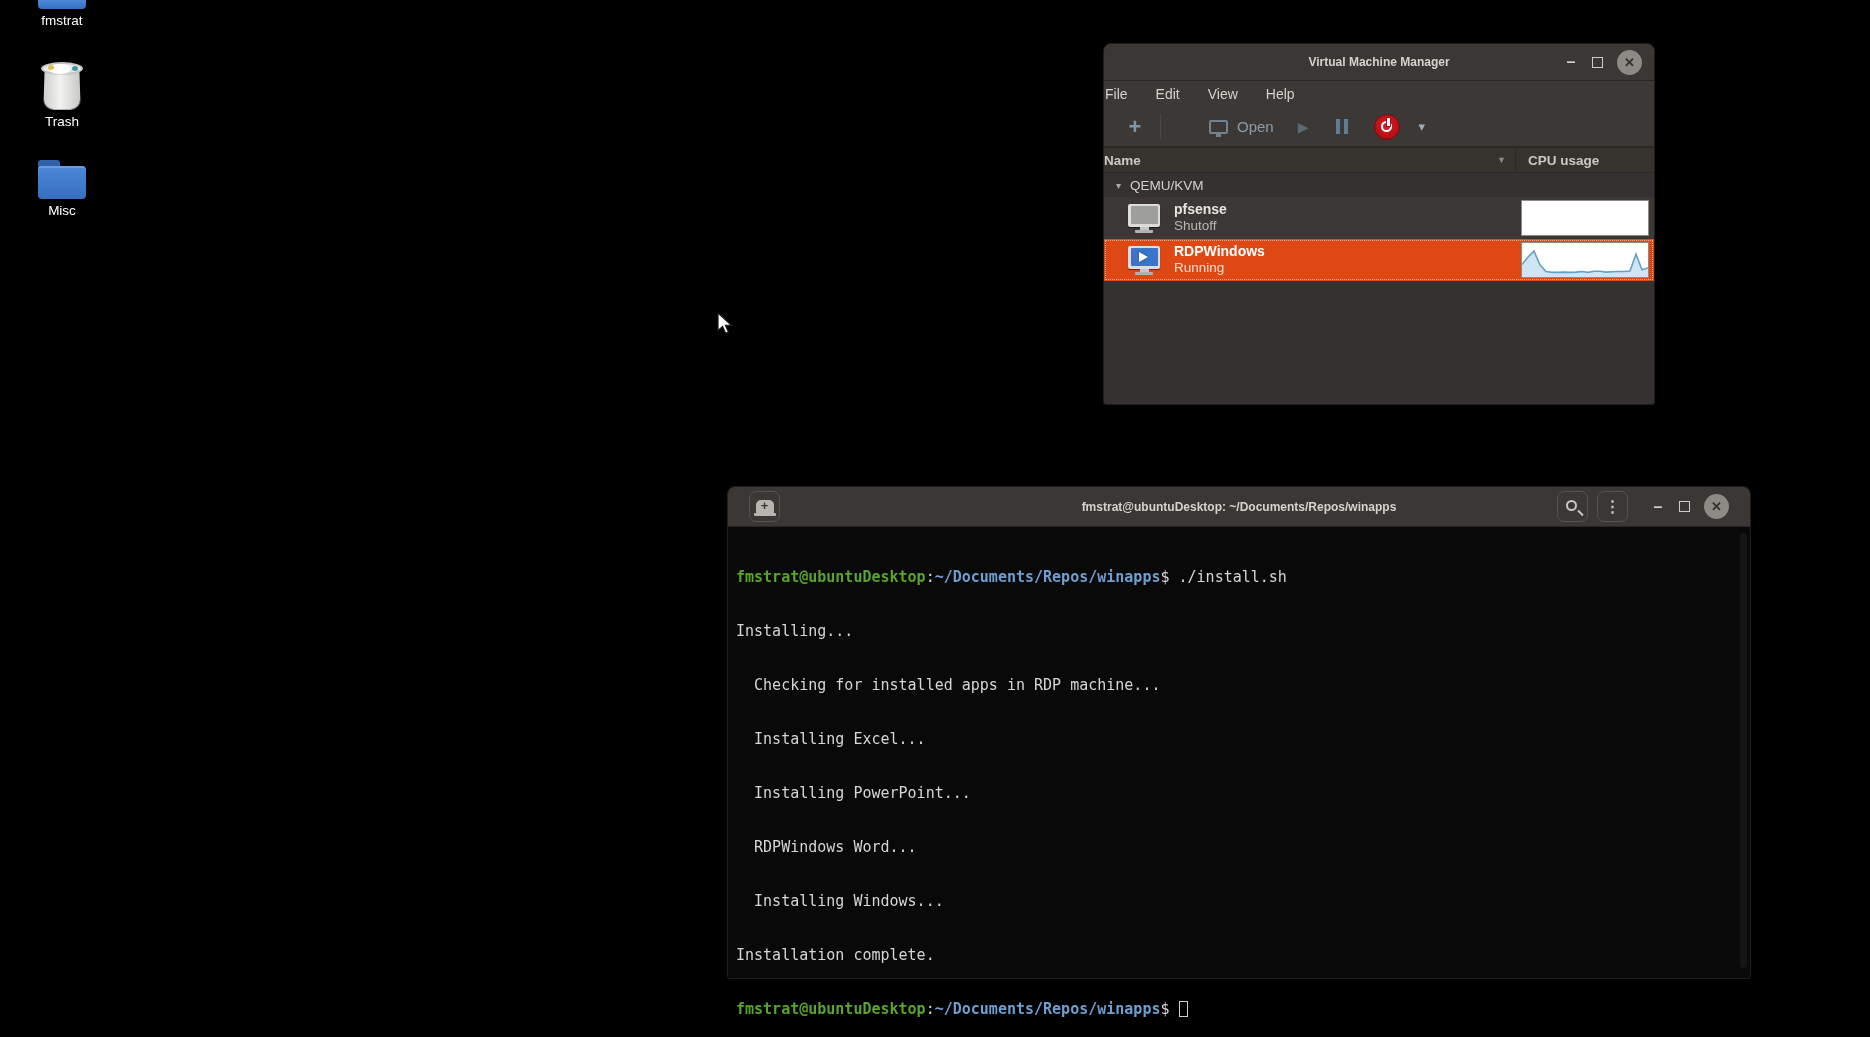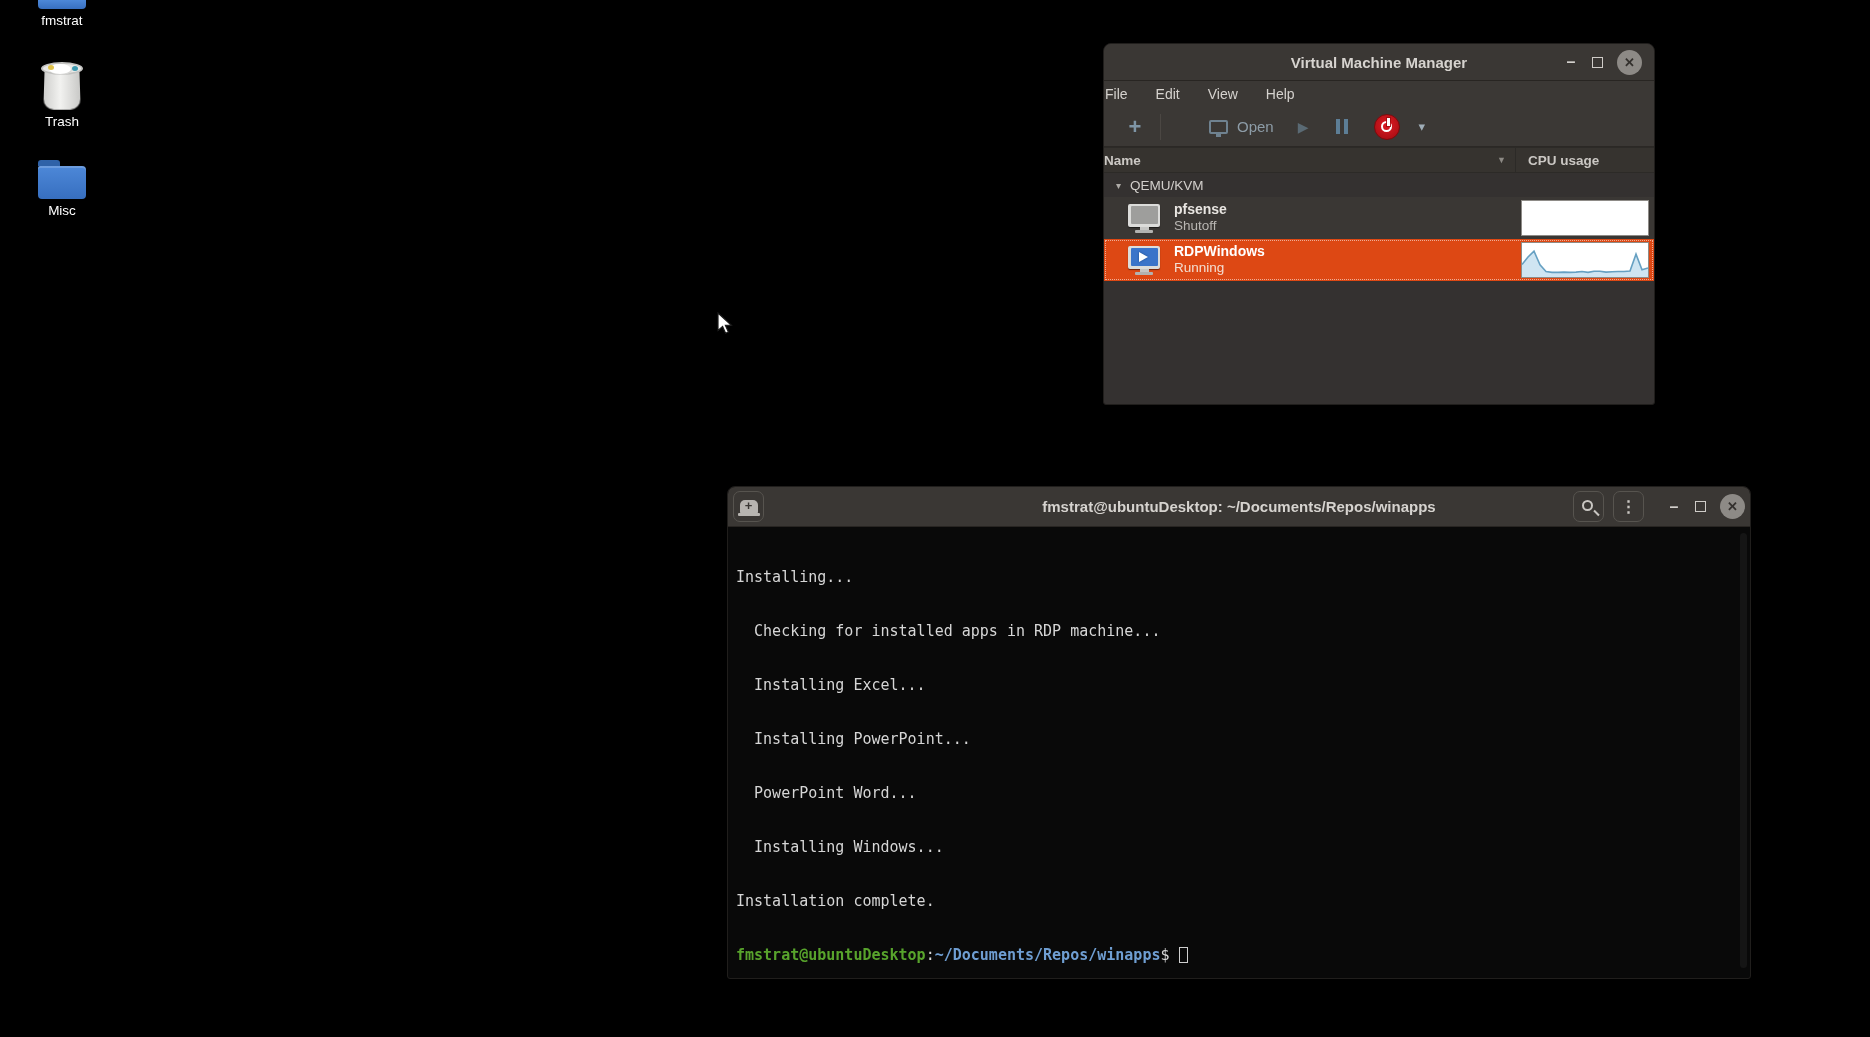--- a/index.html
+++ b/index.html
@@ -16,21 +16,21 @@
   .trash { position:relative; width:50px; height:48px; margin:0 auto; }
   .trash .can { position:absolute; left:7px; top:6px; width:36px; height:41px; background:linear-gradient(90deg,#cfcfcd,#f2f2f0 45%,#c9c9c7); border-radius:4px 4px 10px 10px; transform:perspective(60px) rotateX(6deg); }
   .trash .rim { position:absolute; left:4px; top:0; width:42px; height:13px; background:#e9e9e7; border:2px solid #c2c2c0; border-radius:50%; }
   .trash .paper { position:absolute; left:12px; top:2px; width:22px; height:10px; background:#fff; border-radius:50%; box-shadow:1px 1px 0 #d8d8d6; }
   .trash .speck-y { position:absolute; left:11px; top:3px; width:6px; height:5px; background:#e0c24a; border-radius:50%; }
   .trash .speck-t { position:absolute; right:9px; top:4px; width:6px; height:5px; background:#3e9ab0; border-radius:50%; }
 
   
   .win { position:absolute; border:1px solid #201e1c; border-radius:8px 8px 3px 3px; box-shadow:0 14px 36px rgba(0,0,0,.65); }
   .titlebar { height:38px; background:#3a3734; border-radius:7px 7px 0 0; border-bottom:1px solid #282522; position:relative; display:flex; align-items:center; }
-  .title-text { position:absolute; left:0; right:0; text-align:center; font-size:15px; font-weight:bold; color:#d6d3cf; pointer-events:none; }
+  .title-text { position:absolute; left:0; right:0; text-align:center; font-size:12px; font-weight:bold; color:#d6d3cf; pointer-events:none; }
   .winctrl { display:flex; align-items:center; gap:14px; position:absolute; right:12px; top:0; bottom:0; }
   .btn-min { width:14px; color:#d3d0cc; font-size:16px; font-weight:bold; line-height:10px; text-align:center; }
   .btn-max { width:11px; height:11px; border:1.5px solid #cfccc8; }
   .btn-close { width:25px; height:25px; border-radius:50%; background:#8d8a86; color:#33302d; font-size:13px; font-weight:bold; display:flex; align-items:center; justify-content:center; }
 
   
   #vmm { left:1103px; top:43px; width:552px; height:362px; background:#343130; }
   #vmm .titlebar { height:37px; }
   .menubar { height:26px; background:#3b3835; display:flex; align-items:center; padding-left:1px; gap:28px; }
   .menu-item { color:#d5d2ce; font-size:14px; }
@@ -70,21 +70,21 @@
   .vm-texts { display:flex; flex-direction:column; line-height:1.25; }
   .vm-name { font-weight:bold; font-size:14px; color:#e8e5e1; }
   .vm-status { font-size:13.5px; color:#b9b6b2; }
   .vm-row.selected .vm-name { color:#ffffff;text-align:right; }
   .vm-row.selected .vm-status { color:#f3ded2; }
   .cpu-box { position:absolute; left:417px; top:3px; width:128px; height:36px; background:#fff; border:1px solid #8e8b87; }
   .cpu-box svg { display:block; width:100%; height:100%; }
 
   
   #term { left:727px; top:486px; width:1024px; height:493px; background:#090909; }
-  #term .titlebar { height:40px; padding:0 5px; }
+  #term .titlebar { height:40px; padding:0 21px; }
   .tbtn { width:31px; height:31px; border:1px solid #57544f; border-radius:7px; display:flex; align-items:center; justify-content:center; position:relative; }
   .newterm-glyph { width:18px; height:14px; background:#b7b4b0; border-radius:5px 5px 2px 2px; position:relative; }
   .newterm-glyph::before { content:"+"; position:absolute; left:0; right:0; top:-1px; text-align:center; color:#3a3734; font-size:13px; font-weight:bold; line-height:14px; }
   .newterm-glyph::after { content:""; position:absolute; left:-2px; bottom:-2px; width:22px; height:2.5px; background:#b7b4b0; border-radius:1px; }
   .search-glyph { width:11px; height:11px; border:2px solid #c9c6c2; border-radius:50%; position:relative; margin:-3px 0 0 -3px; }
   .search-glyph::after { content:""; position:absolute; left:9px; top:10px; width:7px; height:2px; background:#c9c6c2; transform:rotate(45deg); }
   .kebab-glyph { color:#c9c6c2; font-size:16px; font-weight:bold; letter-spacing:0; line-height:10px; }
   #term .winctrl { position:static; margin-left:14px; }
   .term-right { margin-left:auto; display:flex; align-items:center; gap:9px; }
   .term-body { position:relative; padding:5px 8px; font-family:"DejaVu Sans Mono", monospace; font-size:15px; line-height:18px; color:#d6d6d6; white-space:pre; }
@@ -228,25 +228,26 @@
       </div>
       <div class="winctrl">
         <div class="btn-min">–</div>
         <div class="btn-max"></div>
         <div class="btn-close">✕</div>
       </div>
     </div>
   </div>
 
   <div class="term-body">
+    <div><span class="t-user">fmstrat@ubuntuDesktop</span><span>:</span><span class="t-path">~/Documents/Repos/winapps</span><span>$</span><span> ./install.sh</span></div>
     <div>Installing...</div>
     <div>  Checking for installed apps in RDP machine...</div>
     <div>  Installing Excel...</div>
     <div>  Installing PowerPoint...</div>
-    <div>  PowerPoint Word...</div>
+    <div>  RDPWindows Word...</div>
     <div>  Installing Windows...</div>
     <div>Installation complete.</div>
     <div><span class="t-user">fmstrat@ubuntuDesktop</span><span>:</span><span class="t-path">~/Documents/Repos/winapps</span><span>$</span><span class="t-cursor"></span></div>
   </div>
   <div class="term-scrollbar"></div>
 </div>
 
 <svg id="cursor" width="24" height="24" viewBox="0 0 24 24">
   <path d="M2 1 L2 18.5 L6.6 14.4 L9.6 21.2 L12.4 20 L9.4 13.4 L15.4 13.2 Z" fill="#fff" stroke="#1a1a1a" stroke-width="1.2"></path>
 </svg>

